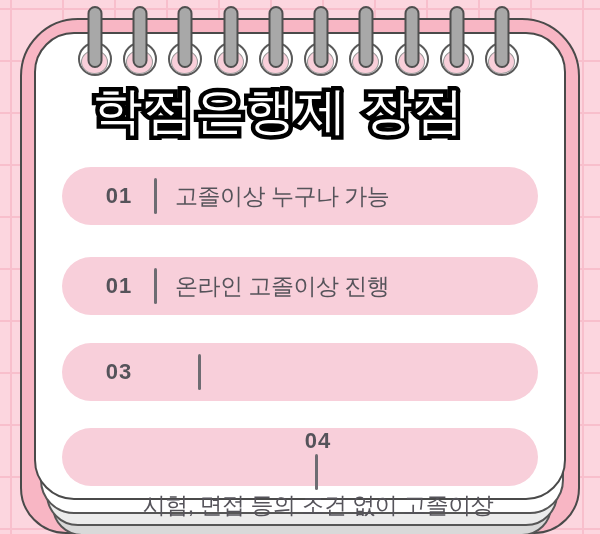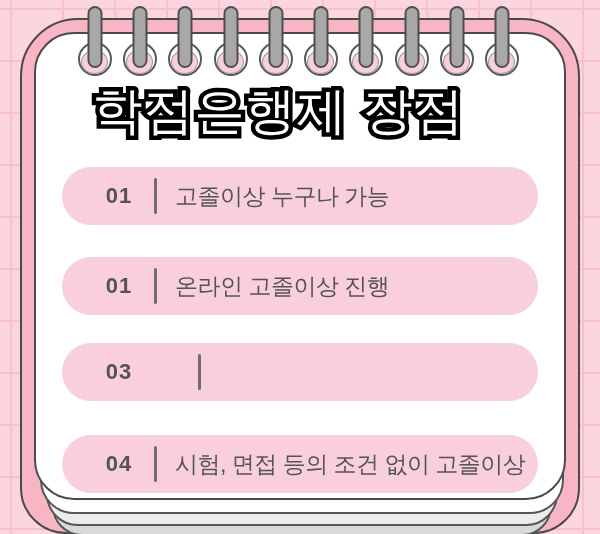--- a/index.html
+++ b/index.html
@@ -52,21 +52,21 @@
     color:var(--c-title_fill,#ffffff);
     -webkit-text-stroke:9px var(--c-title_outline,#000000);
     paint-order:stroke fill;
   }
   .pills{position:absolute;left:62px;top:167px;width:476px;}
   .pill{
     position:absolute;left:0;width:476px;height:58px;box-sizing:border-box;
     background:var(--c-pill_pink,#f8cfda);border-radius:29px;
     display:flex;align-items:center;padding-left:36px;
   }
-  .pill-1{top:0;}   .pill-2{top:90px;}   .pill-3{top:176px;gap:44px;}   .pill-4{top:268px;}
+  .pill-1{top:0;}   .pill-2{top:90px;}   .pill-3{top:176px;gap:44px;}   .pill-4{top:261px;flex-direction:column;}
   .num{font-size:22px;font-weight:bold;color:var(--c-text_dark,#55535a);
     letter-spacing:1px;width:42px;flex:none;text-align:center;}
   .divider{width:3px;height:36px;background:#6e6c72;border-radius:2px;margin:0 18px 0 14px;flex:none;}
   .label{font-size:23px;font-weight:normal;color:var(--c-text_dark,#4f4d54);
     letter-spacing:-0.5px;white-space:nowrap;}
 </style>
 </head>
 <body>
 
 <div class="canvas">

